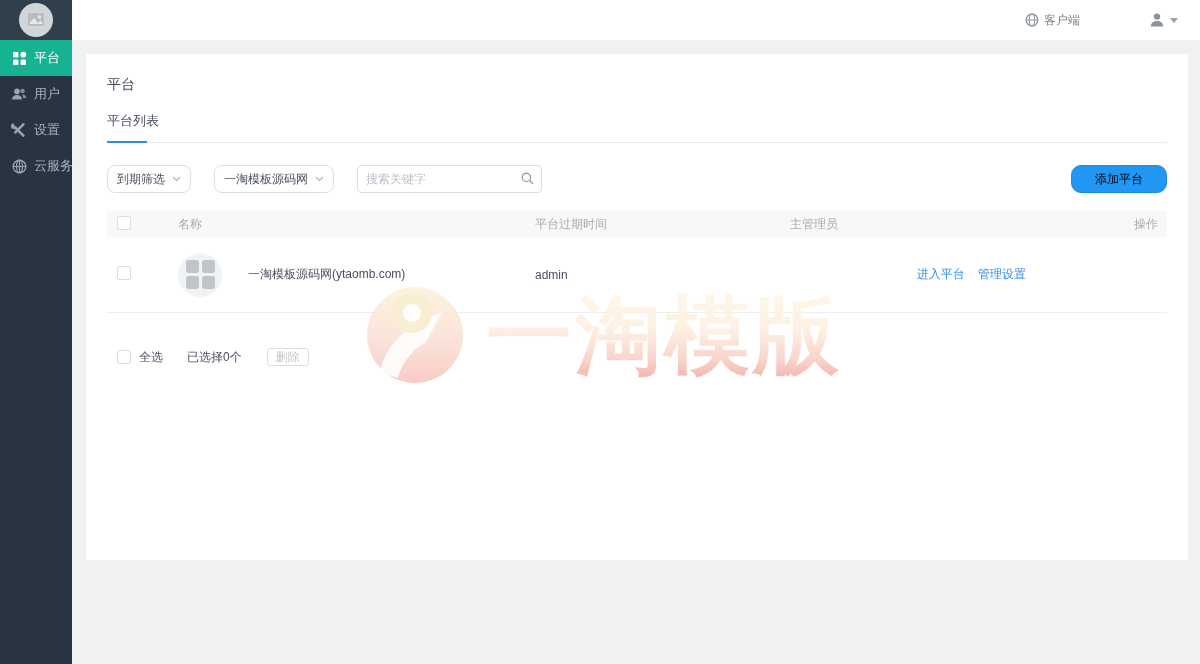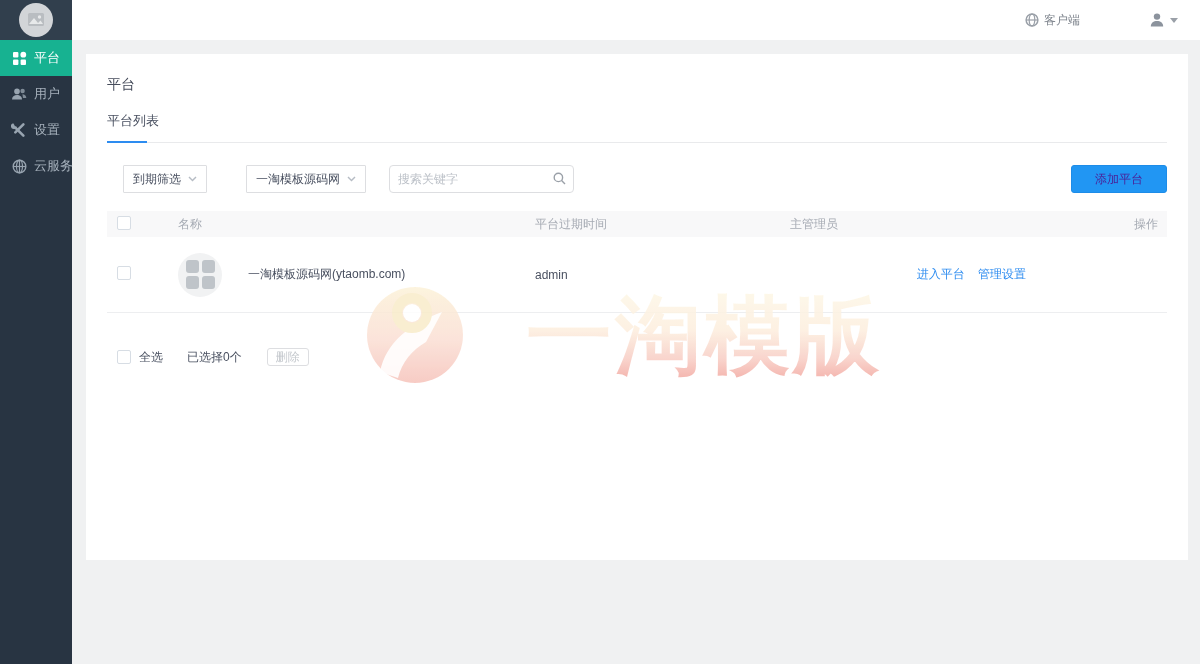--- a/index.html
+++ b/index.html
@@ -24,27 +24,27 @@
   .topbar-user { display:flex; align-items:center; margin-left:26px; cursor:pointer; color:#868d96; }
   .caret-down { width:0; height:0; border-left:4px solid transparent; border-right:4px solid transparent; border-top:5px solid #9aa0a8; margin-left:5px; }
   
   .card { position:absolute; left:86px; top:54px; width:1102px; height:506px; background:#ffffff; padding:0 21px; z-index:1; }
   .page-title { font-size:14px; color:#464c5b; margin-top:22px; font-weight:500; }
   .tabs { margin-top:18px; border-bottom:1px solid #e9eaec; position:relative; height:31px; }
   .tab { display:inline-block; font-size:13px; color:#495060; padding-bottom:12px; cursor:pointer; }
   .tab-underline { position:absolute; left:0; bottom:-1px; width:40px; height:2px; background:#2d8cf0; }
   
   .toolbar { margin-top:22px; display:flex; align-items:center; position:relative; height:28px; }
-  .select-box { height:28px; border:1px solid #dddee1; border-radius:1px; background:#fff; display:flex; align-items:center; padding:0 9px; font-size:12px; color:#495060; cursor:pointer; margin-right:23px;margin-left:16px; }
+  .select-box { height:28px; border:1px solid #dddee1; border-radius:8px; background:#fff; display:flex; align-items:center; padding:0 9px; font-size:12px; color:#495060; cursor:pointer; margin-right:23px; }
   .select-box .chev { margin-left:7px; display:flex; }
   .search-wrap { position:relative; width:185px; height:28px; }
   .search-wrap input { width:185px; height:28px; border:1px solid #dddee1; border-radius:4px; padding:0 26px 0 8px; font-size:12px; color:#495060; outline:none; font-family:inherit; }
   .search-wrap input::placeholder { color:#bcc1c8; }
   .search-icon { position:absolute; right:8px; top:7px; display:flex; }
-  .btn-primary { position:absolute; right:0; top:0; height:28px; padding:8px 23px; background:#2196f3; border:1px solid #1d8ce8; border-radius:3px; color:#4c1d95; font-size:12px; display:flex; align-items:center; cursor:pointer; }
+  .btn-primary { position:absolute; right:0; top:0; height:28px; padding:8px 23px; background:#2196f3; border:1px solid #1d8ce8; border-radius:10px; color:#000000; font-size:12px; display:flex; align-items:center; cursor:pointer; }
   
   .table { margin-top:18px; }
   .trow { display:grid; grid-template-columns:61px 357px 255px 255px 1fr; align-items:center; }
   .thead { background:#f8f8f9; height:26px; color:#a5aab3; font-size:12px; }
   .cell { padding-left:10px; }
   .cell-actions { text-align:right; padding-right:9px; }
   .tbody-row { height:76px; border-bottom:1px solid #edeef0; }
   .name-cell { display:flex; align-items:center; }
   .row-avatar { width:44px; height:44px; border-radius:50%; background:#f1f2f3; display:grid; grid-template-columns:13px 13px; grid-template-rows:13px 13px; gap:3px; align-content:center; justify-content:center; margin-right:26px; flex:none; }
   .row-avatar span { background:#bfc4c9; border-radius:3px; }
@@ -53,21 +53,21 @@
   .link + .link { margin-left:10px; }
   
   .checkbox { width:14px; height:14px; background:#ffffff; border:1px solid #d7dde4; border-radius:2px; display:inline-block; cursor:pointer; flex:none; }
   
   .select-footer { margin-top:35px; display:flex; align-items:center; }
   .select-footer .checkbox { margin-left:10px; }
   .select-all-label { font-size:12px; color:#495060; margin-left:8px; }
   .selected-count { font-size:12px; color:#495060; margin-left:24px; }
   .btn-delete { margin-left:25px; height:18px; padding:0 8px; background:#fff; border:1px solid #dddee1; border-radius:3px; color:#c3c7cc; font-size:12px; display:flex; align-items:center; cursor:pointer;text-align:center; }
   
-  .watermark { position:absolute; left:366px; top:286px; display:flex; align-items:center; z-index:4; pointer-events:none; opacity:0.85;gap:40px; }
+  .watermark { position:absolute; left:366px; top:286px; display:flex; align-items:center; z-index:4; pointer-events:none; opacity:0.85; }
   .wm-text { font-size:86px; font-weight:bold; letter-spacing:3px; margin-left:22px; line-height:1;
     background:linear-gradient(180deg,#fdf7e6 0%,#fdeede 45%,#f8cdc4 78%,#f3aaa2 100%);
     -webkit-background-clip:text; background-clip:text; color:transparent; }
 </style>
 </head>
 <body>
 
 <div class="sidebar">
   <div class="sidebar-avatar-wrap">
     <div class="avatar-circle">

